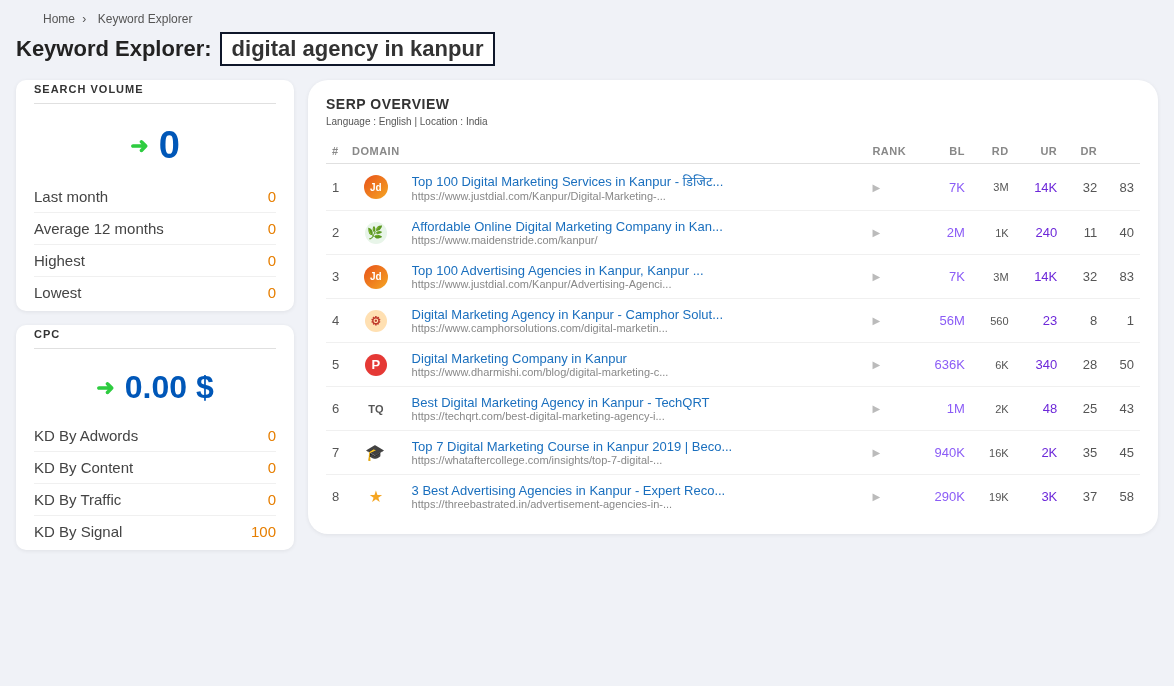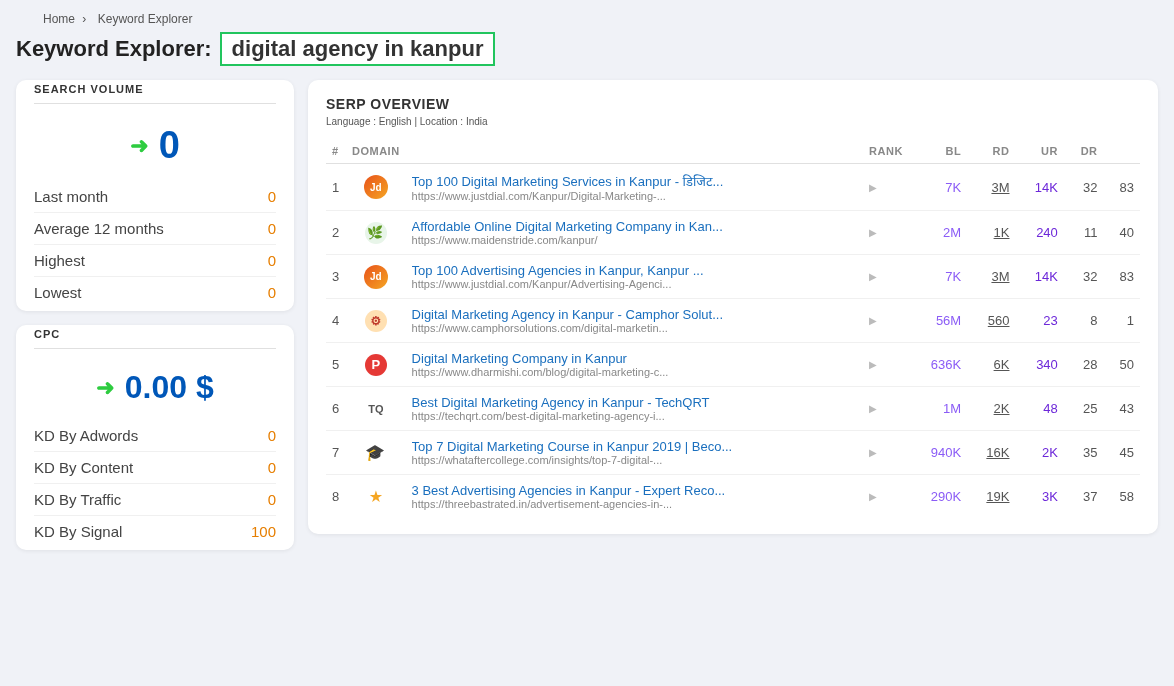--- a/index.html
+++ b/index.html
@@ -25,21 +25,21 @@
     .page-title {
       font-size: 22px;
       font-weight: bold;
       color: #222;
       margin-bottom: 14px;
       display: flex;
       align-items: center;
       gap: 8px;
     }
     .page-title-keyword {
-      border: 2px solid #22c55e;
+      border: 2px solid #0f172a;
       padding: 2px 10px;
       color: #333;
       font-size: 22px;
       font-weight: bold;
       background: #fff;
     }
     .main-layout {
       display: flex;
       gap: 14px;
       align-items: flex-start;
@@ -106,21 +106,21 @@
       display: flex;
       align-items: center;
       justify-content: center;
       gap: 10px;
     }
 
     
     .right-col {
       flex: 1;
       background: #fff;
-      border-radius: 10px;
+      border-radius: 20px;
       padding: 16px 18px;
       box-shadow: 0 1px 4px rgba(0,0,0,0.07);
       min-width: 0;
     }
     .serp-title {
       font-size: 14px;
       font-weight: bold;
       letter-spacing: 0.5px;
       text-transform: uppercase;
       color: #333;
@@ -173,21 +173,21 @@
       color: #888;
       font-size: 11px;
       display: block;
       white-space: nowrap;
       overflow: hidden;
       text-overflow: ellipsis;
       max-width: 340px;
     }
     .td-arrow { width: 14px; color: #bbb; font-size: 10px; }
     .td-rank { text-align: right; color: #8b5cf6; font-weight: 500; font-size: 13px; }
-    .td-bl { text-align: right; color: #555; font-size: 13px; text-decoration: underline; }
+    .td-bl { text-align: right; color: #555; font-size: 11px; }
     .td-rd { text-align: right; color: #6d28d9; font-size: 13px; }
     .td-ur { text-align: right; color: #555; font-size: 13px; }
     .td-dr { text-align: right; color: #555; font-size: 13px; }
 
     .logo-circle {
       width: 24px; height: 24px; border-radius: 50%;
       display: inline-flex; align-items: center; justify-content: center;
       font-weight: bold; font-size: 10px; color: #fff;
     }
     .logo-jd { background: linear-gradient(135deg, #e8521a, #f5a623); }

